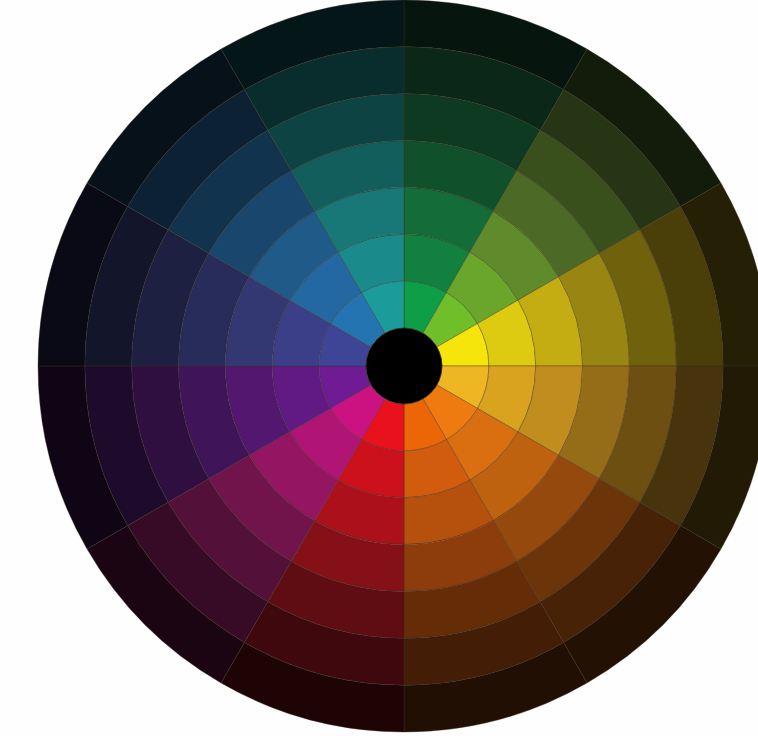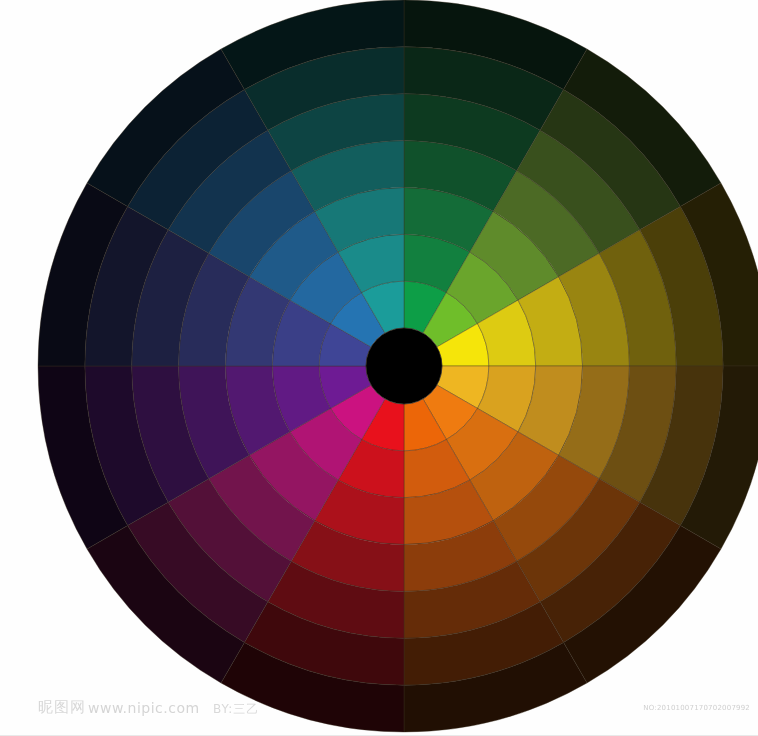--- a/index.html
+++ b/index.html
@@ -183,20 +183,13 @@
         <path d="M 404.00 732.00 A 365.99999999999994 365.99999999999994 0 0 1 221.00 682.97 L 244.43 642.39 A 319.1428571428571 319.1428571428571 0 0 0 404.00 685.14 Z" fill="#1f0406" stroke="#3a3020" stroke-width="0.7" stroke-opacity="0.55"></path>
         <path d="M 221.00 682.97 A 365.99999999999994 365.99999999999994 0 0 1 87.03 549.00 L 127.61 525.57 A 319.1428571428571 319.1428571428571 0 0 0 244.43 642.39 Z" fill="#1b0512" stroke="#3a3020" stroke-width="0.7" stroke-opacity="0.55"></path>
         <path d="M 87.03 549.00 A 365.99999999999994 365.99999999999994 0 0 1 38.00 366.00 L 84.86 366.00 A 319.1428571428571 319.1428571428571 0 0 0 127.61 525.57 Z" fill="#0f0515" stroke="#3a3020" stroke-width="0.7" stroke-opacity="0.55"></path>
         <path d="M 38.00 366.00 A 365.99999999999994 365.99999999999994 0 0 1 87.03 183.00 L 127.61 206.43 A 319.1428571428571 319.1428571428571 0 0 0 84.86 366.00 Z" fill="#090a15" stroke="#3a3020" stroke-width="0.7" stroke-opacity="0.55"></path>
         <path d="M 87.03 183.00 A 365.99999999999994 365.99999999999994 0 0 1 221.00 49.03 L 244.43 89.61 A 319.1428571428571 319.1428571428571 0 0 0 127.61 206.43 Z" fill="#06111a" stroke="#3a3020" stroke-width="0.7" stroke-opacity="0.55"></path>
         <path d="M 221.00 49.03 A 365.99999999999994 365.99999999999994 0 0 1 404.00 0.00 L 404.00 46.86 A 319.1428571428571 319.1428571428571 0 0 0 244.43 89.61 Z" fill="#041617" stroke="#3a3020" stroke-width="0.7" stroke-opacity="0.55"></path>
       </g>
     <circle id="wheel-hub" cx="404" cy="366" r="38" fill="#000000" stroke="#2a2218" stroke-width="0.6"></circle>
   </svg>
 
-  <div class="watermark-bar">
-    <div class="bottom-rule"></div>
-    <div class="wm-brand">昵图网</div>
-    <div class="wm-site">www.nipic.com</div>
-    <div class="wm-author">BY:三乙</div>
-    <div class="wm-id">NO:20101007170702007992</div>
-  </div>
 </div>
 
 </body></html>

